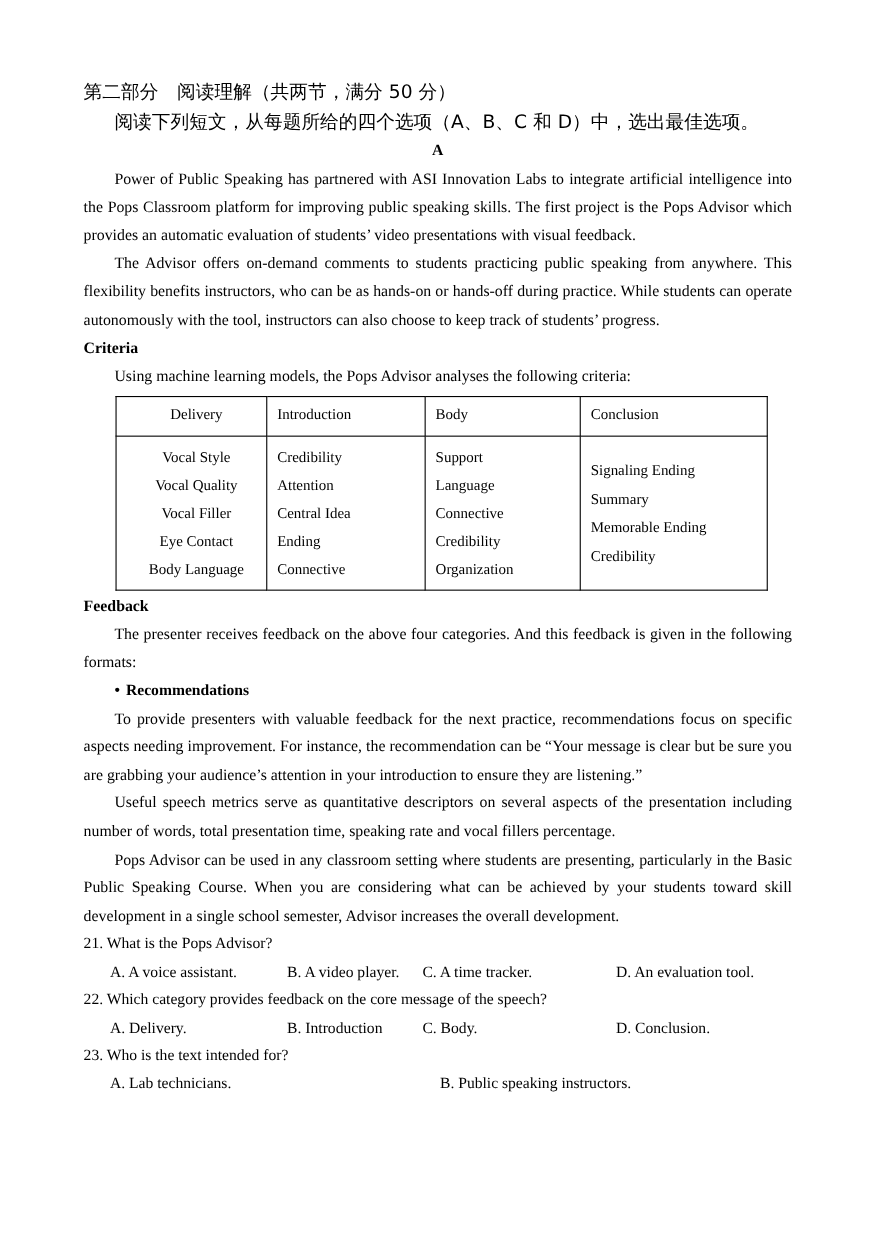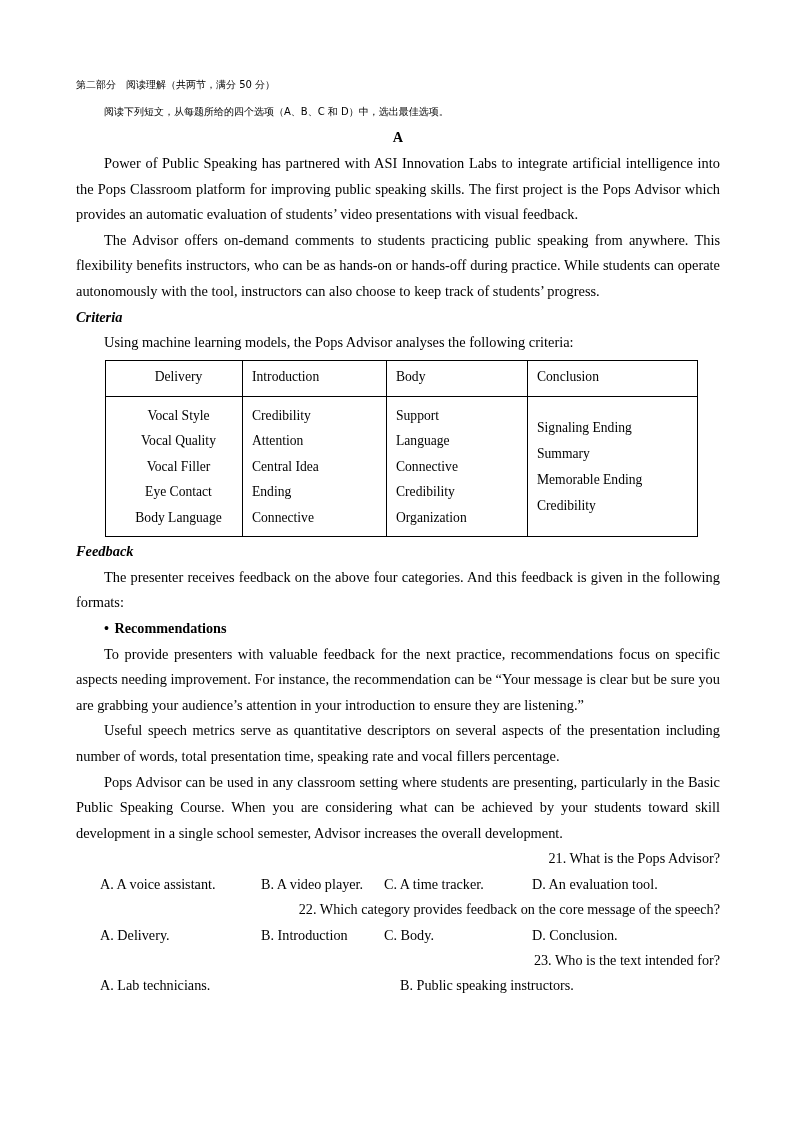--- a/index.html
+++ b/index.html
@@ -24,21 +24,21 @@
   }
 
   
   .line {
     font-size: 14.3px;
     line-height: 25px;
     white-space: nowrap;
   }
   .cn {
     font-family: "DejaVu Sans", "Liberation Sans", sans-serif;
-    font-size: 10px;
+    font-size: 17px;
   }
 
   .head1 {
     margin: 0 0 2px 0;
   }
   .head2 {
     margin: 0 0 2px 0;
   }
   .instr {
     margin: 0 0 1px 0;
@@ -60,21 +60,20 @@
     text-align: justify;
     text-justify: inter-word;
     text-indent: 28px;
   }
 
   h4.sec {
     margin: 0;
     font-size: 14.4px;
     line-height: 25.6px;
     font-weight: bold;
-    font-style: italic;
   }
 
   .bullet {
     margin: 0;
     font-size: 14.2px;
     line-height: 25.6px;
     font-weight: bold;
     padding-left: 28px;
   }
   .bullet .dot { letter-spacing: 1px; }
@@ -116,37 +115,36 @@
     margin: 0; padding: 0; list-style: none;
   }
   table.criteria li { white-space: nowrap; }
 
   
   .q {
     margin: 0;
     font-size: 14.2px;
     line-height: 25.4px;
     white-space: nowrap;
-    text-align: right;
   }
   .opts4 {
     position: relative;
     height: 25.4px;
     font-size: 14.2px;
     line-height: 25.4px;
   }
   .opts4 > span {
     position: absolute;
     top: 0;
     white-space: nowrap;
   }
   .o-a { left: 24px; }
   .o-b { left: 185px; }
   .o-c { left: 308px; }
-  .o-d { left: 456px; }
+  .o-d { left: 484px; }
 
   .opts2 {
     position: relative;
     height: 25.4px;
     font-size: 14.2px;
     line-height: 25.4px;
   }
   .opts2 > span {
     position: absolute;
     top: 0;

